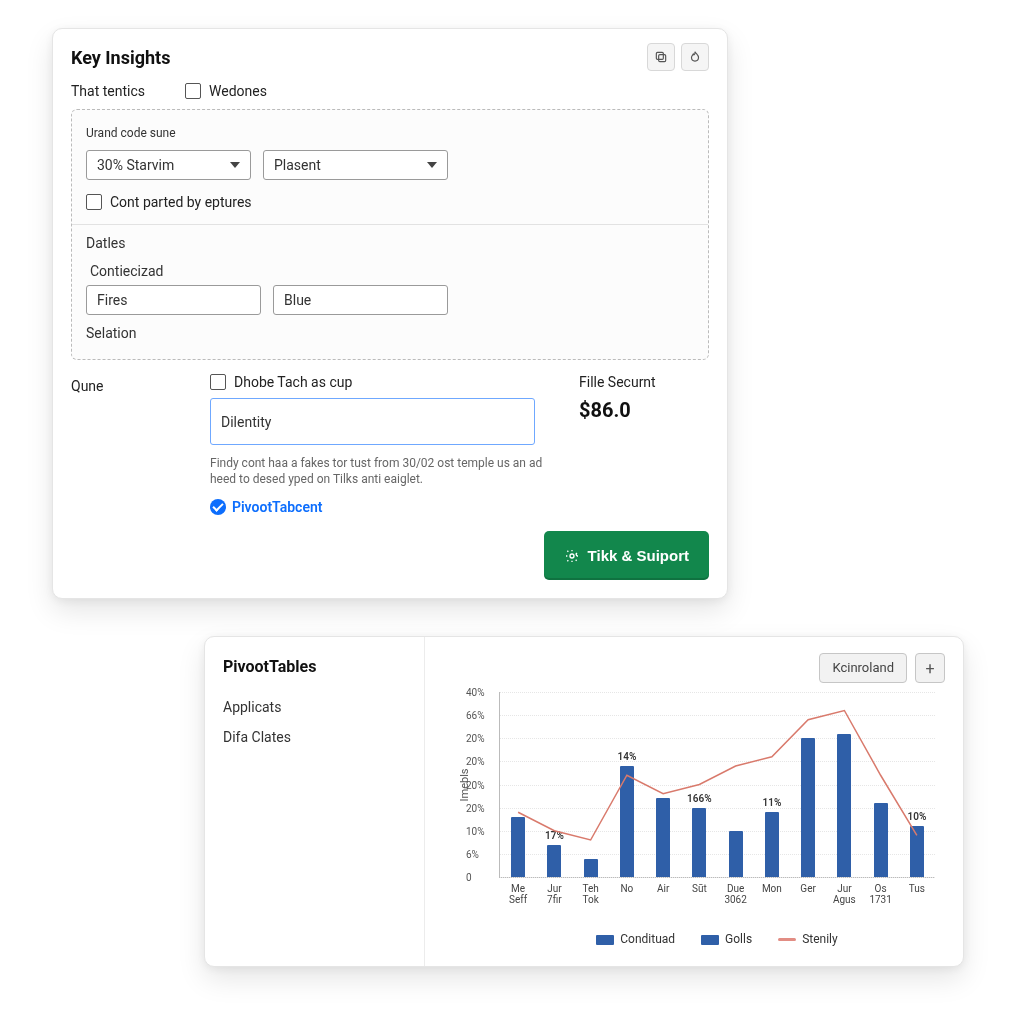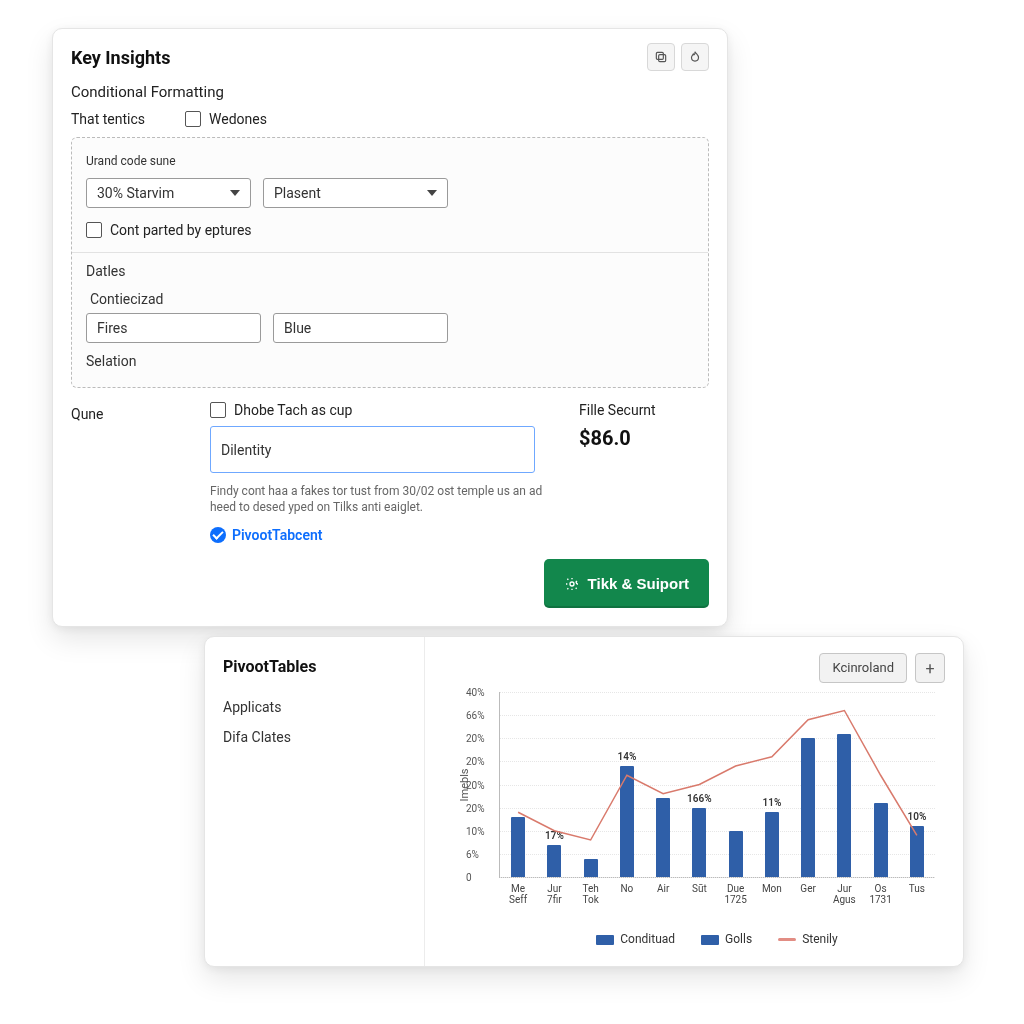--- a/index.html
+++ b/index.html
@@ -128,21 +128,20 @@
       </div>
       <div class="iconbtn">
         <svg width="14" height="14" viewBox="0 0 24 24" fill="none" stroke="#555" stroke-width="2">
             <path d="M12 3c2 4 6 5 6 10a6 6 0 1 1-12 0c0-3 2-4 3-6 1 2 3 2 3-4z"></path>
           </svg>
       </div>
     </div>
   </div>
 
   <div class="panel1-body">
-    <div class="subhead">Conditional Formatting</div>
 
     <div class="row-line">
       <span>That tentics</span>
       <div class="chkrow">
         <span class="chk"></span>
         <span>Wedones</span>
       </div>
     </div>
 
     <div class="fieldset">
@@ -258,21 +257,21 @@
           <div class="bar" style="left: 119.875px; height: 111px;"></div>
           <div class="barlabel" style="left: 126.875px; bottom: 115px;">14%</div>
           <div class="xlabel" style="left: 126.875px;">No</div>
           <div class="bar" style="left: 156.125px; height: 78.625px;"></div>
           <div class="xlabel" style="left: 163.125px;">Air</div>
           <div class="bar" style="left: 192.375px; height: 69.375px;"></div>
           <div class="barlabel" style="left: 199.375px; bottom: 73.375px;">166%</div>
           <div class="xlabel" style="left: 199.375px;">Sūt</div>
           <div class="bar" style="left: 228.625px; height: 46.25px;"></div>
           <div class="xlabel" style="left: 235.625px;">Due
-1725</div>
+3062</div>
           <div class="bar" style="left: 264.875px; height: 64.75px;"></div>
           <div class="barlabel" style="left: 271.875px; bottom: 68.75px;">11%</div>
           <div class="xlabel" style="left: 271.875px;">Mon</div>
           <div class="bar" style="left: 301.125px; height: 138.75px;"></div>
           <div class="xlabel" style="left: 308.125px;">Ger</div>
           <div class="bar" style="left: 337.375px; height: 143.375px;"></div>
           <div class="xlabel" style="left: 344.375px;">Jur
 Agus</div>
           <div class="bar" style="left: 373.625px; height: 74px;"></div>
           <div class="xlabel" style="left: 380.625px;">Os

